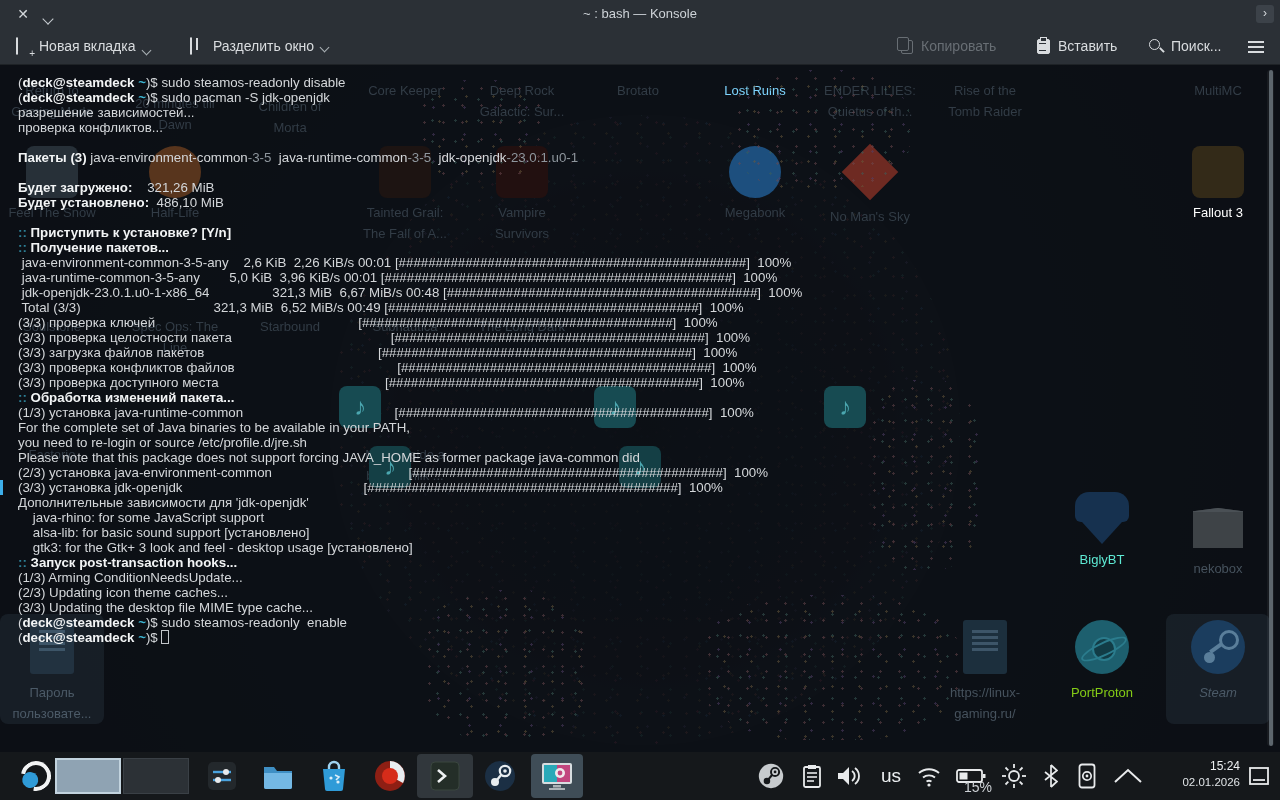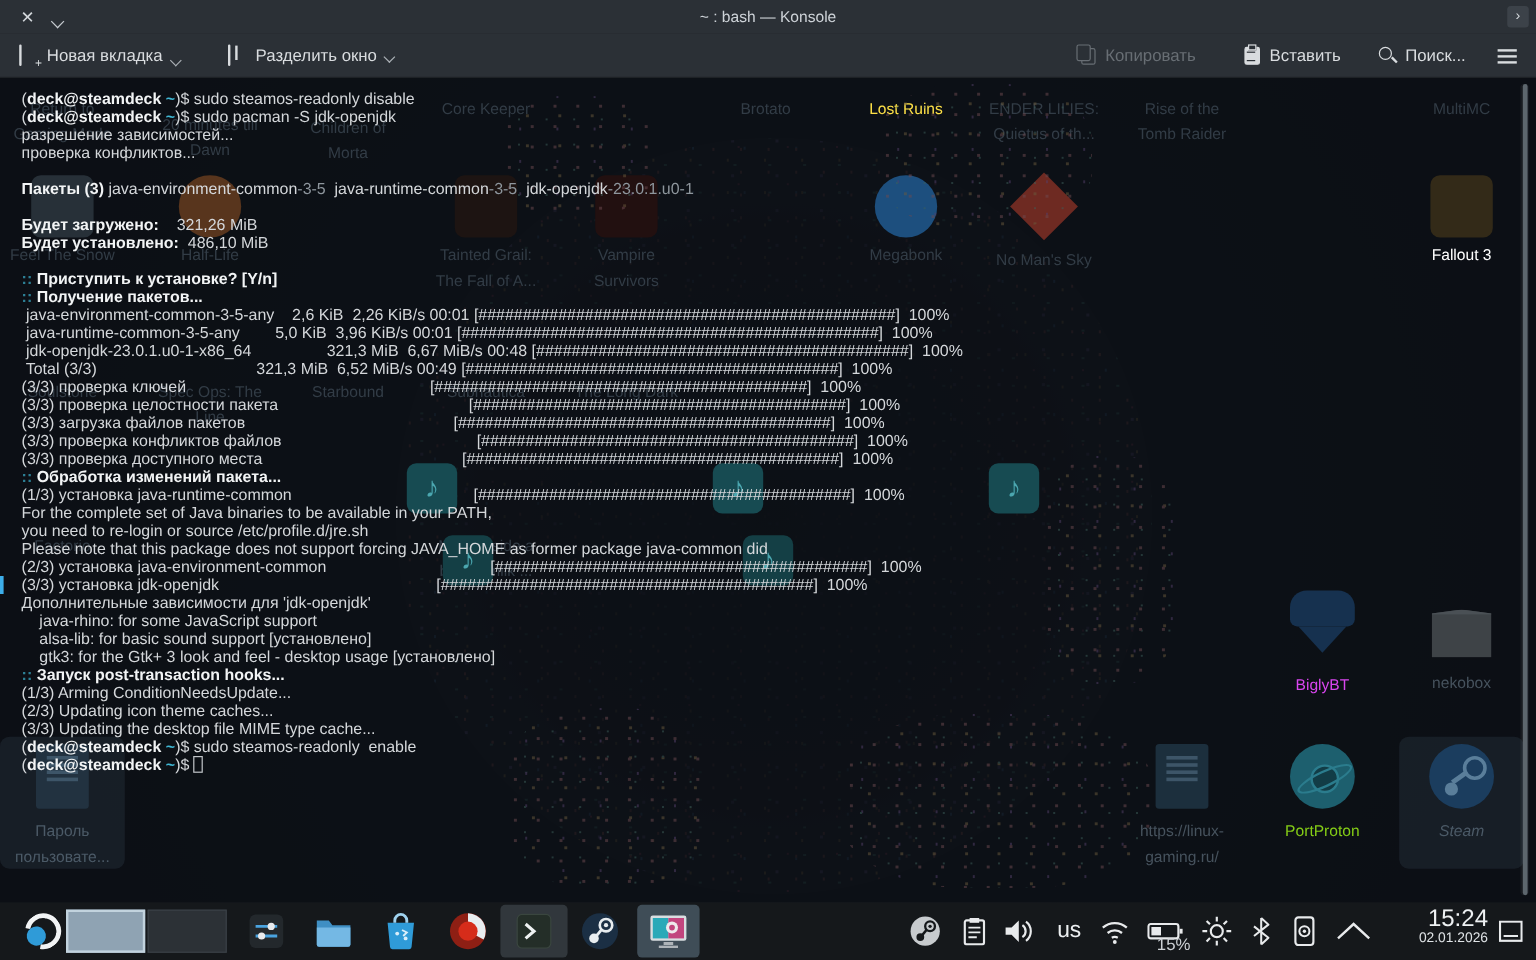--- a/index.html
+++ b/index.html
@@ -79,21 +79,21 @@
   .cell.active{background:#8fa3b3;border:2px solid #c2d3de;}
   .cell.idle{background:#2c3136;border:1px solid #3a4046;}
   .appbtn{width:44px;}
   .tile{position:absolute;top:2px;height:44px;border-radius:4px;}
   .tile.konsole-tile{left:417px;width:56px;background:#31373c;}
   .tile.spectacle-tile{left:531px;width:52px;background:#3f4d57;}
 
   .tray{position:absolute;top:0;height:48px;display:flex;align-items:center;justify-content:center;color:#e6e9eb;text-align:right;}
   .kbd{font-size:19px;color:#eceff1;}
   .clock{right:40px;width:92px;top:0;height:48px;position:absolute;text-align:right;color:#eef1f3;}
-  .clock .t1{font-size:20px;line-height:19px;margin-top:5px;}
+  .clock .t1{font-size:12px;line-height:19px;margin-top:5px;}
   .clock .t2{font-size:11.5px;line-height:13px;color:#dfe3e6;}
   .battery-pct{position:absolute;font-size:14px;color:#cdd1d5;left:12px;top:27px;}
   svg{display:block;}
 </style>
 </head>
 <body>
 <div id="screen">
 
 <div id="wallpaper">
   <div class="planet"></div>
@@ -119,27 +119,33 @@
           <div class="dlabel " style="color:#323c46;margin-top:0px">
             <div>Children of</div>
             <div>Morta</div>
           </div>
         </div>
         <div class="dicon" style="left: 349px; top: 80px;">
           <div class="dlabel " style="color:#323c46;margin-top:0px">
             <div>Core Keeper</div>
           </div>
         </div>
+        <div class="dicon" style="left: 466px; top: 80px;">
+          <div class="dlabel " style="color:#323c46;margin-top:0px">
+            <div>Deep Rock</div>
+            <div>Galactic: Sur...</div>
+          </div>
+        </div>
         <div class="dicon" style="left: 582px; top: 80px;">
           <div class="dlabel " style="color:#323c46;margin-top:0px">
             <div>Brotato</div>
           </div>
         </div>
         <div class="dicon" style="left: 699px; top: 80px;">
-          <div class="dlabel " style="color:#fde047;margin-top:0px">
+          <div class="dlabel " style="color:#7dd3fc;margin-top:0px">
             <div>Lost Ruins</div>
           </div>
         </div>
         <div class="dicon" style="left: 814px; top: 80px;">
           <div class="dlabel " style="color:#323c46;margin-top:0px">
             <div>ENDER LILIES:</div>
             <div>Quietus of th...</div>
           </div>
         </div>
         <div class="dicon" style="left: 929px; top: 80px;">
@@ -245,21 +251,21 @@
         </div>
         <div class="dicon" style="left: 334px; top: 446px;">
           <div class="dshape" style="width:42px;height:42px;border-radius:8px;background:#143f45;color:#4ba7b0;font-size:24px;line-height:42px;">♪</div>
         </div>
         <div class="dicon" style="left: 584px; top: 446px;">
           <div class="dshape" style="width:42px;height:42px;border-radius:8px;background:#143f45;color:#4ba7b0;font-size:24px;line-height:42px;">♪</div>
         </div>
         <div class="dicon" style="left: 1046px; top: 492px;">
           <div class="dshape" style="width:54px;height:30px;border-radius:14px 14px 6px 6px;background:#16314f;margin-bottom:0;"></div>
           <div class="dshape" style="width:0;height:0;border-left:20px solid transparent;border-right:20px solid transparent;border-top:22px solid #16314f;"></div>
-          <div class="dlabel " style="color:#d946ef;margin-top:16px">
+          <div class="dlabel " style="color:#5eead4;margin-top:5px">
             <div>BiglyBT</div>
           </div>
         </div>
         <div class="dicon" style="left: 1162px; top: 492px;">
           <div class="dshape" style="width:50px;height:36px;background:#3e4347;margin-top:16px;clip-path:polygon(0 8%,50% 0,100% 8%,100% 100%,0 100%);border-top:4px solid #4a5055;"></div>
           <div class="dlabel " style="color:#46525d;margin-top:10px">
             <div>nekobox</div>
           </div>
         </div>
         <div class="dicon" style="left: -4px; top: 620px;">

